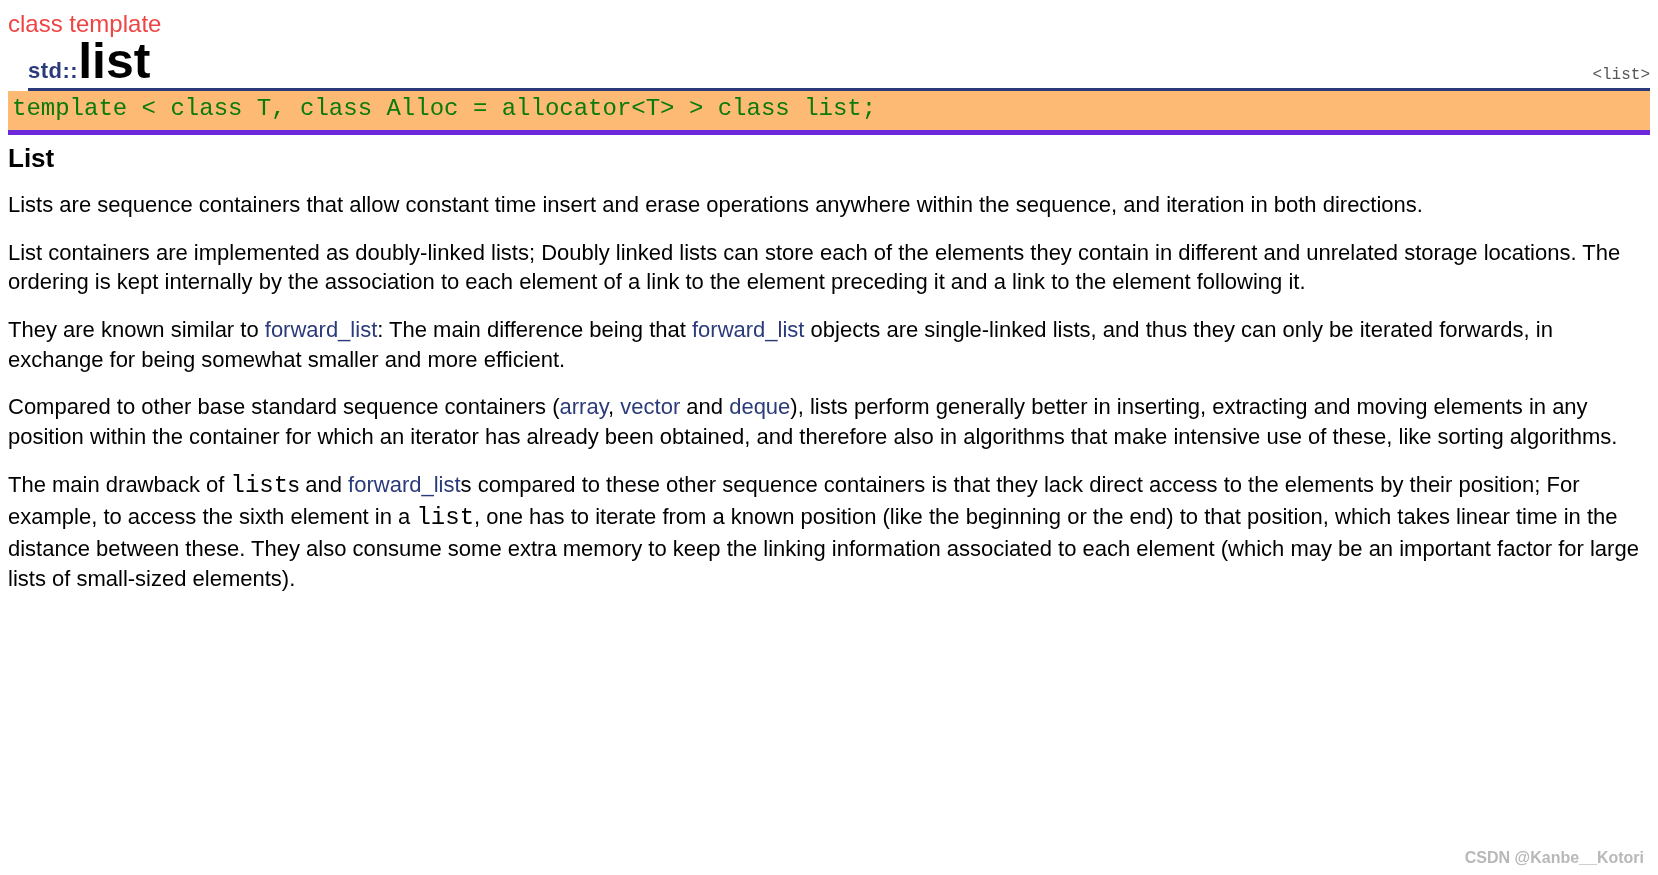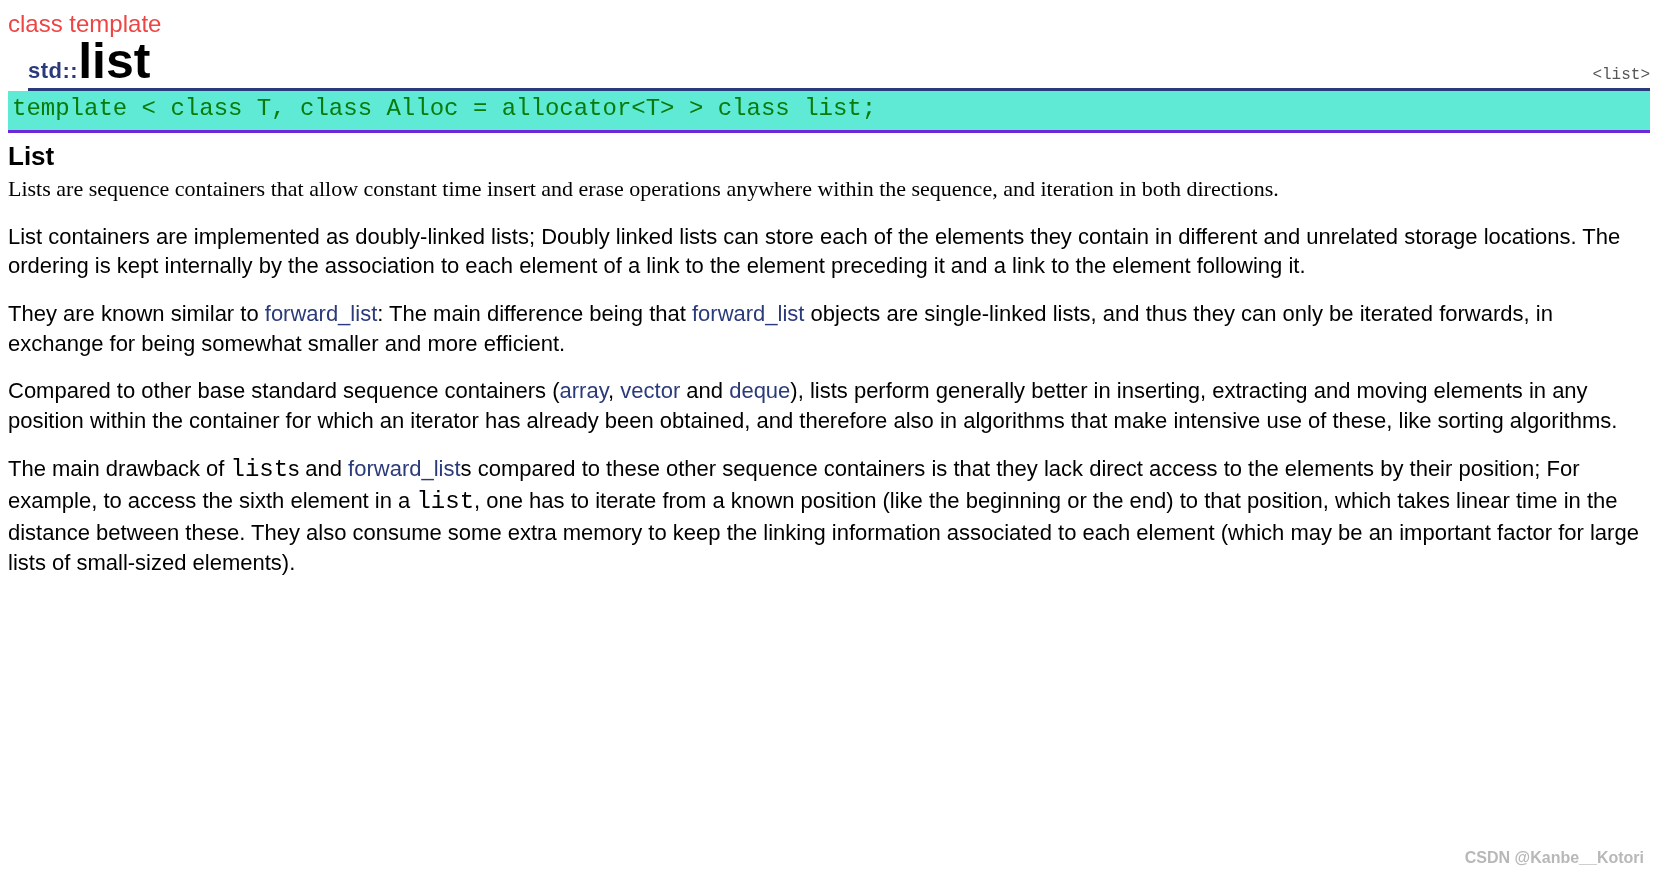--- a/index.html
+++ b/index.html
@@ -40,36 +40,35 @@
   }
   .header-tag {
     font-family: "Courier New", monospace;
     font-size: 16px;
     color: #555;
   }
   .decl {
     font-family: "Courier New", monospace;
     font-size: 24px;
     color: #0a7a0a;
-    background: #5eead4;
-    border-bottom: 3px solid #6d28d9;
+    background: #fdba74;
+    border-bottom: 5px solid #6d28d9;
     padding: 2px 4px 4px 4px;
     white-space: pre;
   }
   .section-title {
     font-weight: bold;
     font-size: 26px;
     margin-top: 6px;
   }
   p {
     margin: 18px 0 0 0;
   }
   p:first-of-type {
-    margin-top: 0;
-    font-family: Liberation Serif, serif;
+    margin-top: 14px;
   }
   .link {
     color: #2a3a7a;
     text-decoration: none;
     cursor: pointer;
     margin-top: 43px;
   }
   .mono {
     font-family: "Courier New", monospace;
     font-size: 24px;

